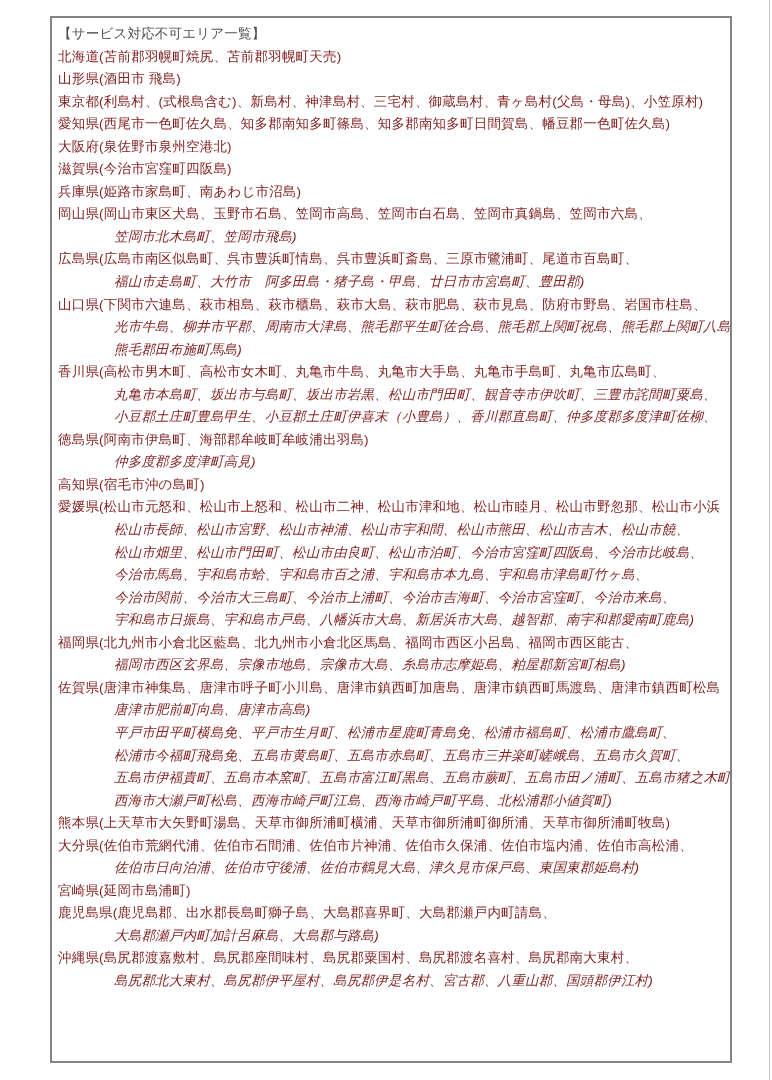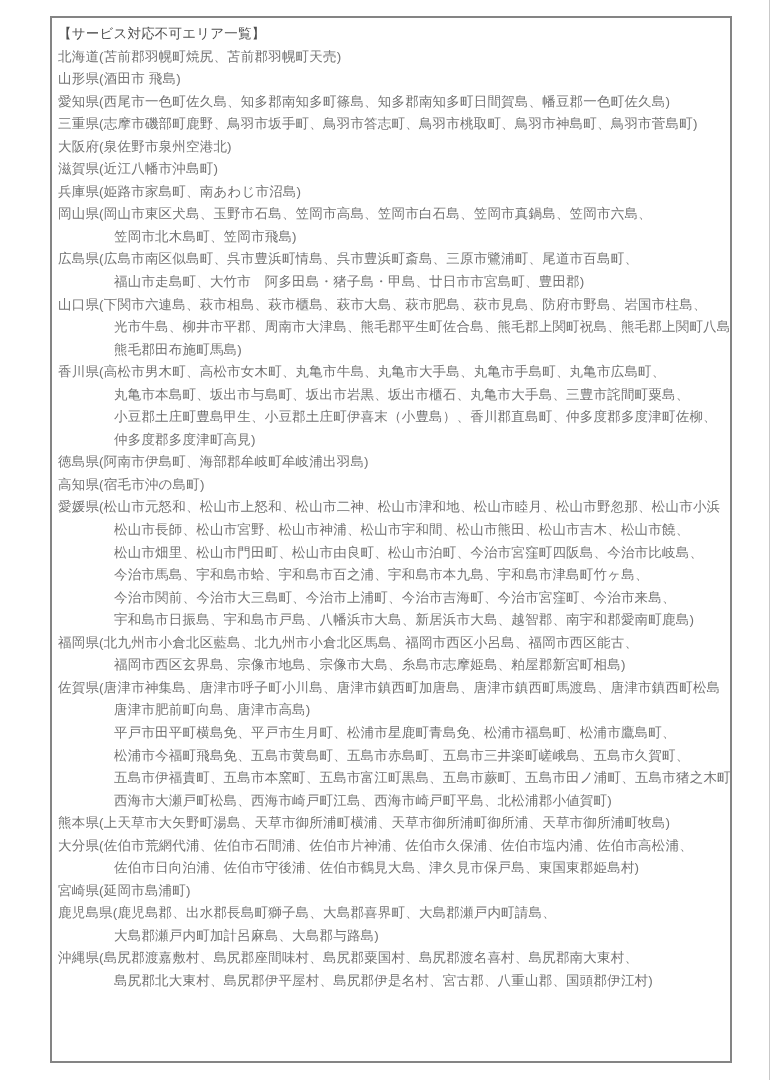--- a/index.html
+++ b/index.html
@@ -30,61 +30,62 @@
     height: 1047px;
     box-sizing: border-box;
     border: 2px solid #848484;
     padding: 5px 4px 4px 6px;
     overflow: hidden;
     background: #ffffff;
   }
   .line {
     font-size: 13.5px;
     line-height: 22.55px;
-    color: #737373;
+    color: #7f1d1d;
     white-space: nowrap;
     letter-spacing: 0.2px;
   }
   .line.indent {
     padding-left: 56px;
+    font-style: italic;
   }
   .title-line {
     font-size: 13.5px;
     line-height: 22.55px;
     color: #4f4f4f;
     white-space: nowrap;
     letter-spacing: 0.2px;
   }
 </style>
 </head>
 <body>
 
 <div class="page-edge-line"></div>
 
 <div class="doc-box">
   <div class="title-line">【サービス対応不可エリア一覧】</div>
   <div class="line">北海道(苫前郡羽幌町焼尻、苫前郡羽幌町天売)</div>
   <div class="line">山形県(酒田市 飛島)</div>
+  <div class="line">東京都(利島村、(式根島含む)、新島村、神津島村、三宅村、御蔵島村、青ヶ島村(父島・母島)、小笠原村)</div>
   <div class="line">愛知県(西尾市一色町佐久島、知多郡南知多町篠島、知多郡南知多町日間賀島、幡豆郡一色町佐久島)</div>
-  <div class="line">三重県(志摩市磯部町鹿野、鳥羽市坂手町、鳥羽市答志町、鳥羽市桃取町、鳥羽市神島町、鳥羽市菅島町)</div>
   <div class="line">大阪府(泉佐野市泉州空港北)</div>
-  <div class="line">滋賀県(近江八幡市沖島町)</div>
+  <div class="line">滋賀県(今治市宮窪町四阪島)</div>
   <div class="line">兵庫県(姫路市家島町、南あわじ市沼島)</div>
   <div class="line">岡山県(岡山市東区犬島、玉野市石島、笠岡市高島、笠岡市白石島、笠岡市真鍋島、笠岡市六島、</div>
   <div class="line indent">笠岡市北木島町、笠岡市飛島)</div>
   <div class="line">広島県(広島市南区似島町、呉市豊浜町情島、呉市豊浜町斎島、三原市鷺浦町、尾道市百島町、</div>
   <div class="line indent">福山市走島町、大竹市　阿多田島・猪子島・甲島、廿日市市宮島町、豊田郡)</div>
   <div class="line">山口県(下関市六連島、萩市相島、萩市櫃島、萩市大島、萩市肥島、萩市見島、防府市野島、岩国市柱島、</div>
   <div class="line indent">光市牛島、柳井市平郡、周南市大津島、熊毛郡平生町佐合島、熊毛郡上関町祝島、熊毛郡上関町八島</div>
   <div class="line indent">熊毛郡田布施町馬島)</div>
   <div class="line">香川県(高松市男木町、高松市女木町、丸亀市牛島、丸亀市大手島、丸亀市手島町、丸亀市広島町、</div>
-  <div class="line indent">丸亀市本島町、坂出市与島町、坂出市岩黒、坂出市櫃石、丸亀市大手島、三豊市詫間町粟島、</div>
+  <div class="line indent">丸亀市本島町、坂出市与島町、坂出市岩黒、松山市門田町、観音寺市伊吹町、三豊市詫間町粟島、</div>
   <div class="line indent">小豆郡土庄町豊島甲生、小豆郡土庄町伊喜末（小豊島）、香川郡直島町、仲多度郡多度津町佐柳、</div>
+  <div class="line">徳島県(阿南市伊島町、海部郡牟岐町牟岐浦出羽島)</div>
   <div class="line indent">仲多度郡多度津町高見)</div>
-  <div class="line">徳島県(阿南市伊島町、海部郡牟岐町牟岐浦出羽島)</div>
   <div class="line">高知県(宿毛市沖の島町)</div>
   <div class="line">愛媛県(松山市元怒和、松山市上怒和、松山市二神、松山市津和地、松山市睦月、松山市野忽那、松山市小浜</div>
   <div class="line indent">松山市長師、松山市宮野、松山市神浦、松山市宇和間、松山市熊田、松山市吉木、松山市饒、</div>
   <div class="line indent">松山市畑里、松山市門田町、松山市由良町、松山市泊町、今治市宮窪町四阪島、今治市比岐島、</div>
   <div class="line indent">今治市馬島、宇和島市蛤、宇和島市百之浦、宇和島市本九島、宇和島市津島町竹ヶ島、</div>
   <div class="line indent">今治市関前、今治市大三島町、今治市上浦町、今治市吉海町、今治市宮窪町、今治市来島、</div>
   <div class="line indent">宇和島市日振島、宇和島市戸島、八幡浜市大島、新居浜市大島、越智郡、南宇和郡愛南町鹿島)</div>
   <div class="line">福岡県(北九州市小倉北区藍島、北九州市小倉北区馬島、福岡市西区小呂島、福岡市西区能古、</div>
   <div class="line indent">福岡市西区玄界島、宗像市地島、宗像市大島、糸島市志摩姫島、粕屋郡新宮町相島)</div>
   <div class="line">佐賀県(唐津市神集島、唐津市呼子町小川島、唐津市鎮西町加唐島、唐津市鎮西町馬渡島、唐津市鎮西町松島</div>

